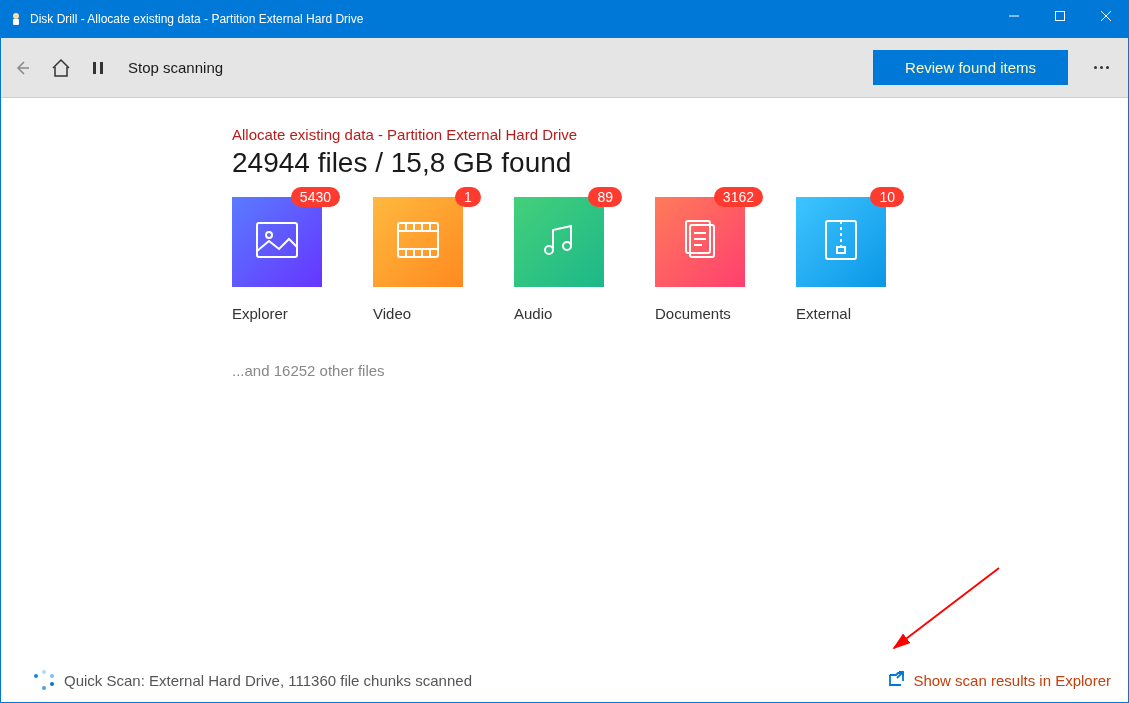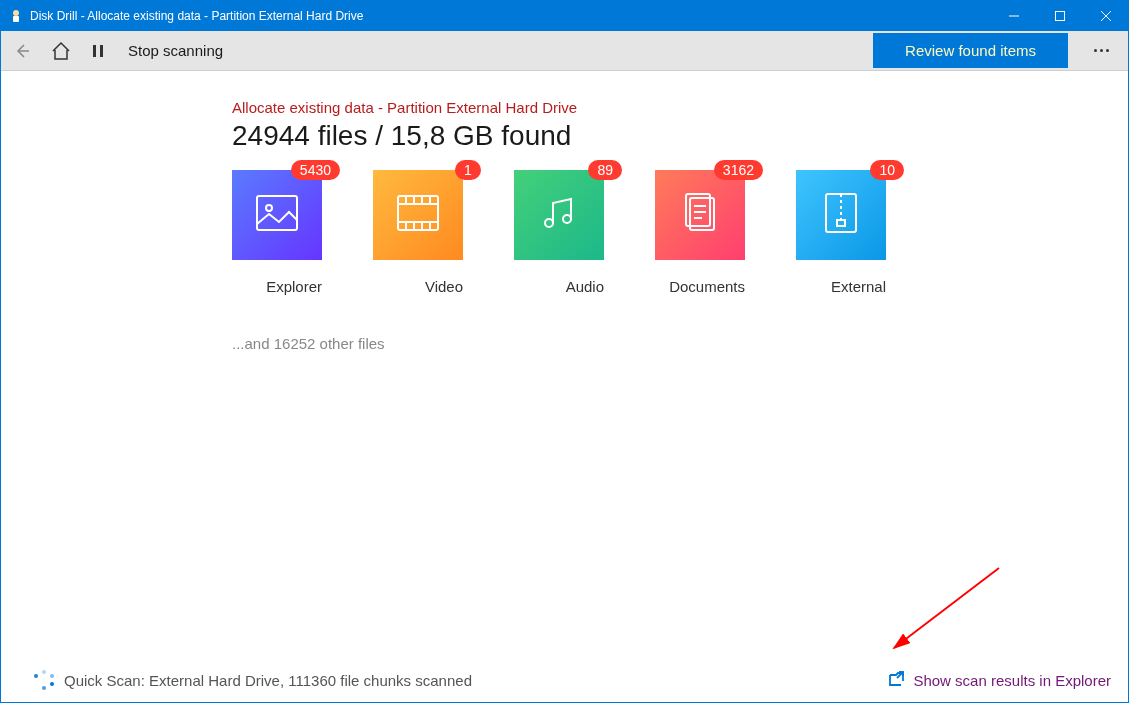--- a/index.html
+++ b/index.html
@@ -5,21 +5,21 @@
     * { margin: 0; padding: 0; box-sizing: border-box; }
     body {
       font-family: "Segoe UI", Arial, sans-serif;
       width: 1129px;
       height: 703px;
       background: #fff;
       overflow: hidden;
       position: relative;
     }
     .titlebar {
-      height: 31px;
+      height: 38px;
       background: #0078d7;
       color: #fff;
       display: flex;
       align-items: center;
       justify-content: space-between;
       padding-left: 8px;
     }
     .titlebar-left { display: flex; align-items: center; gap: 6px; }
     .app-icon {
       width: 16px; height: 16px;
@@ -27,21 +27,21 @@
     }
     .titlebar-title { font-size: 12px; }
     .titlebar-controls { display: flex; height: 100%; }
     .win-btn {
       width: 46px; height: 31px;
       display: flex; align-items: center; justify-content: center;
       color: #fff;
     }
     .win-btn svg { stroke: #fff; }
     .toolbar {
-      height: 40px;
+      height: 60px;
       background: #e5e5e5;
       border-bottom: 1px solid #d0d0d0;
       display: flex;
       align-items: center;
       padding: 0 12px;
       gap: 18px;
     }
     .tb-btn { display: flex; align-items: center; justify-content: center; color: #333; }
     .tb-text { font-size: 15px; color: #1a1a1a; margin-left: 4px; }
     .toolbar-spacer { flex: 1; }
@@ -52,21 +52,21 @@
       border: none;
     }
     .dots { display: flex; gap: 3px; padding: 0 8px; }
     .dots span { width: 3px; height: 3px; background: #333; border-radius: 50%; }
     .content {
       padding: 28px 0 0 232px;
     }
     .subtitle { font-size: 15px; color: #b91c1c; margin-bottom: 4px; }
     .headline { font-size: 28px; color: #1a1a1a; font-weight: 400; margin-bottom: 18px; }
     .cats { display: flex; gap: 51px; }
-    .cat { display: flex; flex-direction: column; align-items: flex-end; }
+    .cat { display: flex; flex-direction: column; align-items: flex-start; }
     .tile {
       width: 90px; height: 90px;
       display: flex; align-items: center; justify-content: center;
       position: relative;
     }
     .tile-pictures { background: linear-gradient(135deg, #5a7bff 0%, #6635ff 100%); }
     .tile-video    { background: linear-gradient(135deg, #ffb93f 0%, #ff8a1f 100%); }
     .tile-audio    { background: linear-gradient(135deg, #44d07a 0%, #1cb88a 100%); }
     .tile-docs     { background: linear-gradient(135deg, #ff7b5a 0%, #ff3f6f 100%); }
     .tile-arch     { background: linear-gradient(135deg, #3fc4ff 0%, #0a97e6 100%); }
@@ -104,21 +104,21 @@
       background: #0078d7;
       border-radius: 50%;
     }
     .spinner span:nth-child(1){ top:0; left:8px; opacity:.3;}
     .spinner span:nth-child(2){ top:4px; right:0; opacity:.5;}
     .spinner span:nth-child(3){ bottom:0; left:8px; opacity:.7;}
     .spinner span:nth-child(4){ top:4px; left:0; opacity:.9;}
     .spinner span:nth-child(5){ bottom:4px; right:0; }
     .status-spacer { flex:1; }
     .explorer-link {
-      color: #701a75;
+      color: #c2410c;
       display: flex; align-items: center; gap: 8px;
       font-size: 15px;
     }
     .arrow-annotation {
       position: absolute;
       right: 120px;
       bottom: 40px;
       pointer-events: none;
     }
     .window-border {

